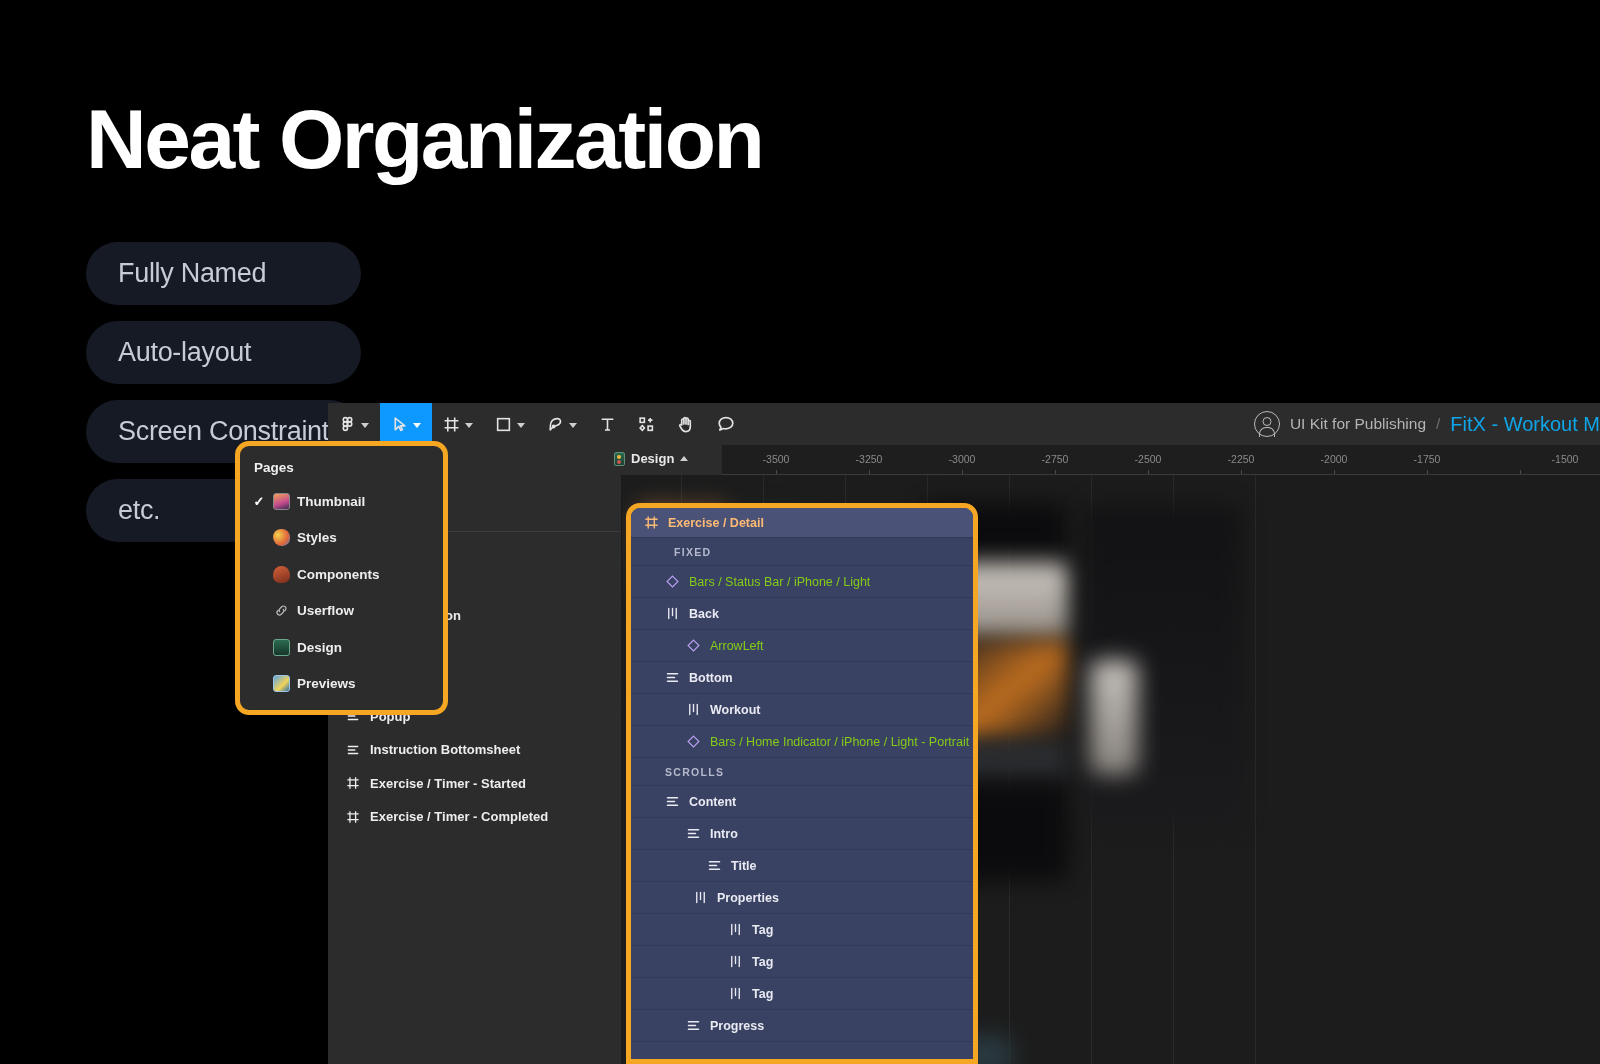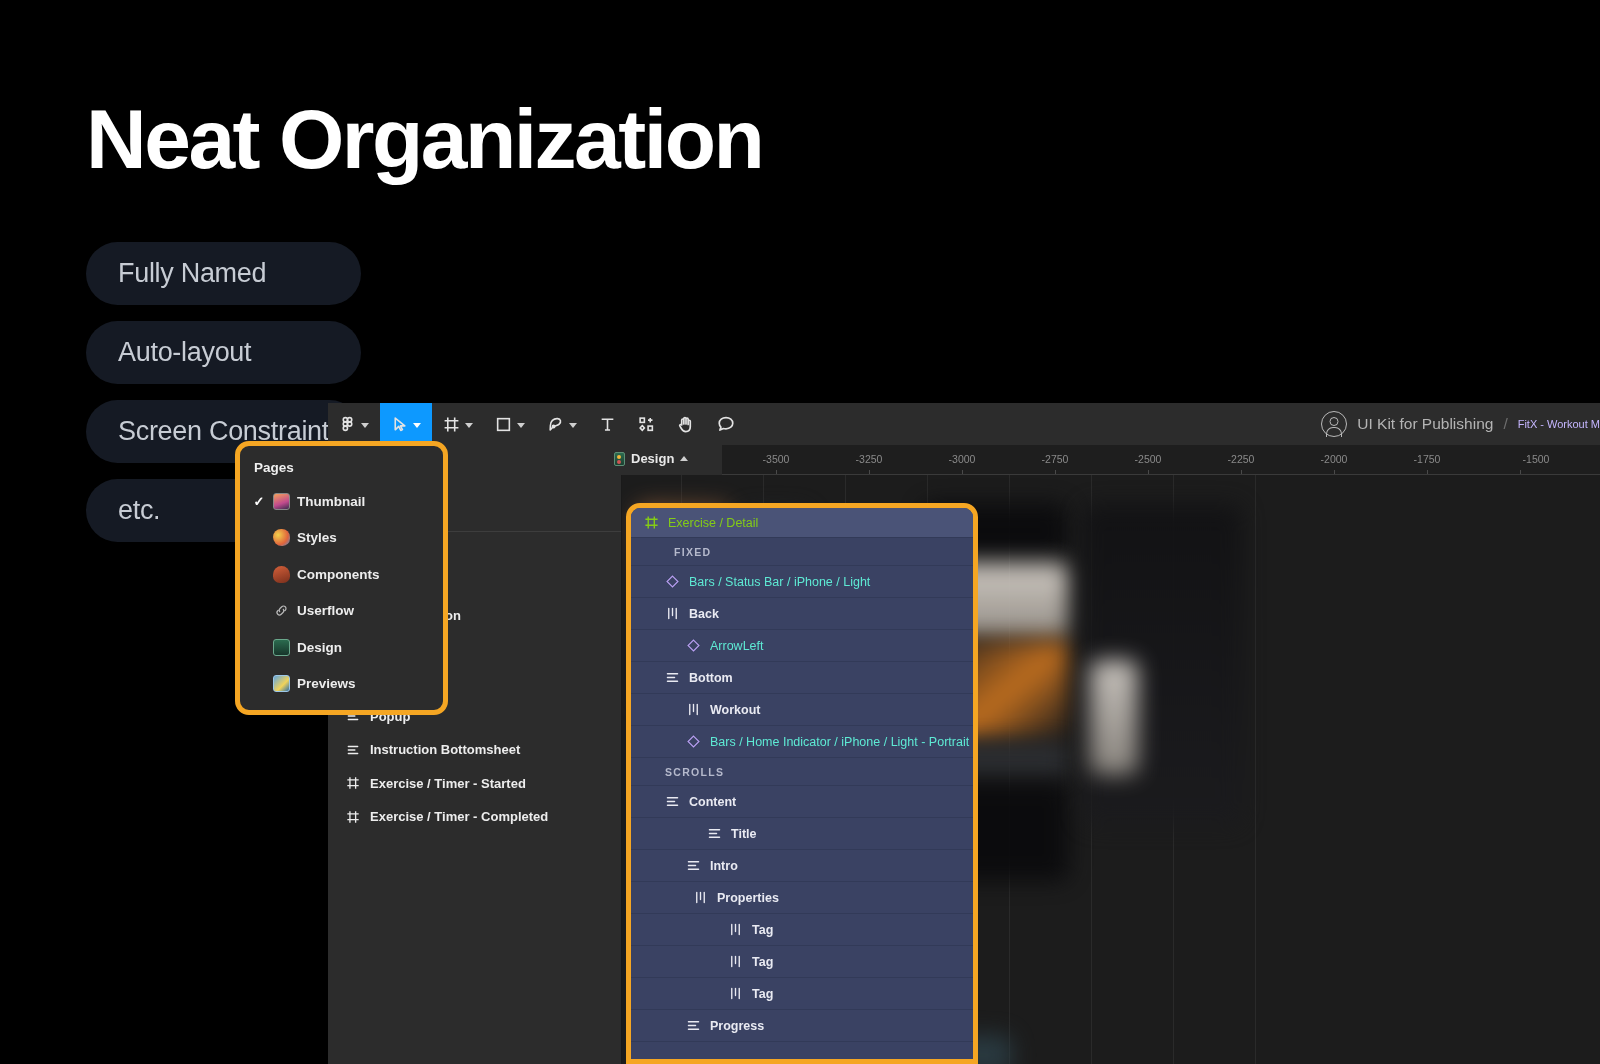--- a/index.html
+++ b/index.html
@@ -43,21 +43,21 @@
     padding-right:0; height:34px;
   }
   .avatar-circle{
     width:26px;height:26px;border-radius:50%;
     border:1.6px solid #b9b9b9; position:relative; flex:none;
   }
   .avatar-circle:before{content:"";position:absolute;left:50%;top:5px;transform:translateX(-50%);width:7px;height:7px;border-radius:50%;border:1.6px solid #b9b9b9;}
   .avatar-circle:after{content:"";position:absolute;left:50%;bottom:-1px;transform:translateX(-50%);width:14px;height:9px;border-radius:7px 7px 0 0;border:1.6px solid #b9b9b9;border-bottom:none;}
   .breadcrumb-team{ color:#b4b4b4; font-size:15.5px; }
   .breadcrumb-sep{ color:#6e6e6e; font-size:15.5px; }
-  .breadcrumb-file{ color:#c4b5fd; font-size:11px; font-weight:400; white-space:nowrap;}
+  .breadcrumb-file{ color:#0ea5e9; font-size:20px; font-weight:400; white-space:nowrap;}
 
   
   .subbar{
     position:absolute; left:0; top:42px; width:1272px; height:30px;
     background:#2c2c2c;
   }
   .subbar-left{ position:absolute; left:0; top:0; width:294px; height:30px; }
   .tab-assets{
     position:absolute; left:80px; top:7px; font-size:13px; color:#cfcfcf;
   }
@@ -112,23 +112,23 @@
   .detail-panel{
     position:absolute; left:626px; top:503px; width:352px; height:561px;
     border:5px solid #f5a623; border-top-left-radius:14px; border-top-right-radius:14px;
     background:#3a4263; overflow:hidden; z-index:30;
   }
   .d-row{
     display:flex; align-items:center; height:32px; gap:9px;
     font-size:12.5px; color:#e9eaf2; white-space:nowrap;
     border-bottom:1px solid #323a58; font-weight:700;
   }
-  .d-row.header{ background:#4a5377; height:30px; font-weight:400; color:#84cc16; }
+  .d-row.header{ background:#4a5377; height:30px; font-weight:700; color:#fdba74; }
   .d-row.section{ background:#3a4263; color:#b5b9cc; font-size:10.5px; letter-spacing:1.3px; font-weight:700; height:28px; }
-  .d-row.comp{ color:#5eead4; font-weight:400; }
+  .d-row.comp{ color:#84cc16; font-weight:400; }
   .di{ width:15px; height:15px; flex:none; display:flex; align-items:center; justify-content:center; }
 
   svg{ overflow:visible; }
 </style>
 </head>
 <body>
 
 <div class="hero-title">Neat Organization</div>
 <div class="pill-row">
     <div class="pill">Fully Named</div>
@@ -256,21 +256,21 @@
       <div class="tick" style="left: 333px;">-2750</div>
       <div class="tickmark" style="left: 333px;"></div>
       <div class="tick" style="left: 426px;">-2500</div>
       <div class="tickmark" style="left: 426px;"></div>
       <div class="tick" style="left: 519px;">-2250</div>
       <div class="tickmark" style="left: 519px;"></div>
       <div class="tick" style="left: 612px;">-2000</div>
       <div class="tickmark" style="left: 612px;"></div>
       <div class="tick" style="left: 705px;">-1750</div>
       <div class="tickmark" style="left: 705px;"></div>
-      <div class="tick" style="left: 814px; text-align: center;">-1500</div>
+      <div class="tick" style="left: 843px; text-align: center;">-1500</div>
       <div class="tickmark" style="left: 798px;"></div>
       <div class="tick" style="left: 891px;">-1250</div>
     </div>
 
   <div class="canvas">
     <div class="gridline-v" style="left:59px;"></div>
     <div class="gridline-v" style="left:141px;"></div>
     <div class="gridline-v" style="left:223px;"></div>
     <div class="gridline-v" style="left:305px;"></div>
     <div class="gridline-v" style="left:387px;"></div>
@@ -531,43 +531,43 @@
           <svg width="15" height="15" viewBox="0 0 16 16">
             <g stroke="currentColor" stroke-width="1.45" stroke-linecap="round">
         <path d="M2.6 4 H13.4"></path>
               <path d="M2.6 8 H10.2"></path>
               <path d="M2.6 12 H13.4"></path>
             </g>
           </svg>
         </span>
         <span>Content</span>
       </div>
-      <div class="d-row " style="padding-left: 76px;">
+      <div class="d-row " style="padding-left: 55px;">
         <span class="di">
           <svg width="15" height="15" viewBox="0 0 16 16">
             <g stroke="currentColor" stroke-width="1.45" stroke-linecap="round">
         <path d="M2.6 4 H13.4"></path>
               <path d="M2.6 8 H10.2"></path>
               <path d="M2.6 12 H13.4"></path>
             </g>
           </svg>
         </span>
-        <span>Title</span>
-      </div>
-      <div class="d-row " style="padding-left: 55px;">
+        <span>Intro</span>
+      </div>
+      <div class="d-row " style="padding-left: 76px;">
         <span class="di">
           <svg width="15" height="15" viewBox="0 0 16 16">
             <g stroke="currentColor" stroke-width="1.45" stroke-linecap="round">
         <path d="M2.6 4 H13.4"></path>
               <path d="M2.6 8 H10.2"></path>
               <path d="M2.6 12 H13.4"></path>
             </g>
           </svg>
         </span>
-        <span>Intro</span>
+        <span>Title</span>
       </div>
       <div class="d-row " style="padding-left: 62px;">
         <span class="di">
           <svg width="15" height="15" viewBox="0 0 16 16">
             <g stroke="currentColor" stroke-width="1.45" stroke-linecap="round">
         <path d="M4 2.6 V13.4"></path>
               <path d="M8 2.6 V10.2"></path>
               <path d="M12 2.6 V13.4"></path>
             </g>
           </svg>

